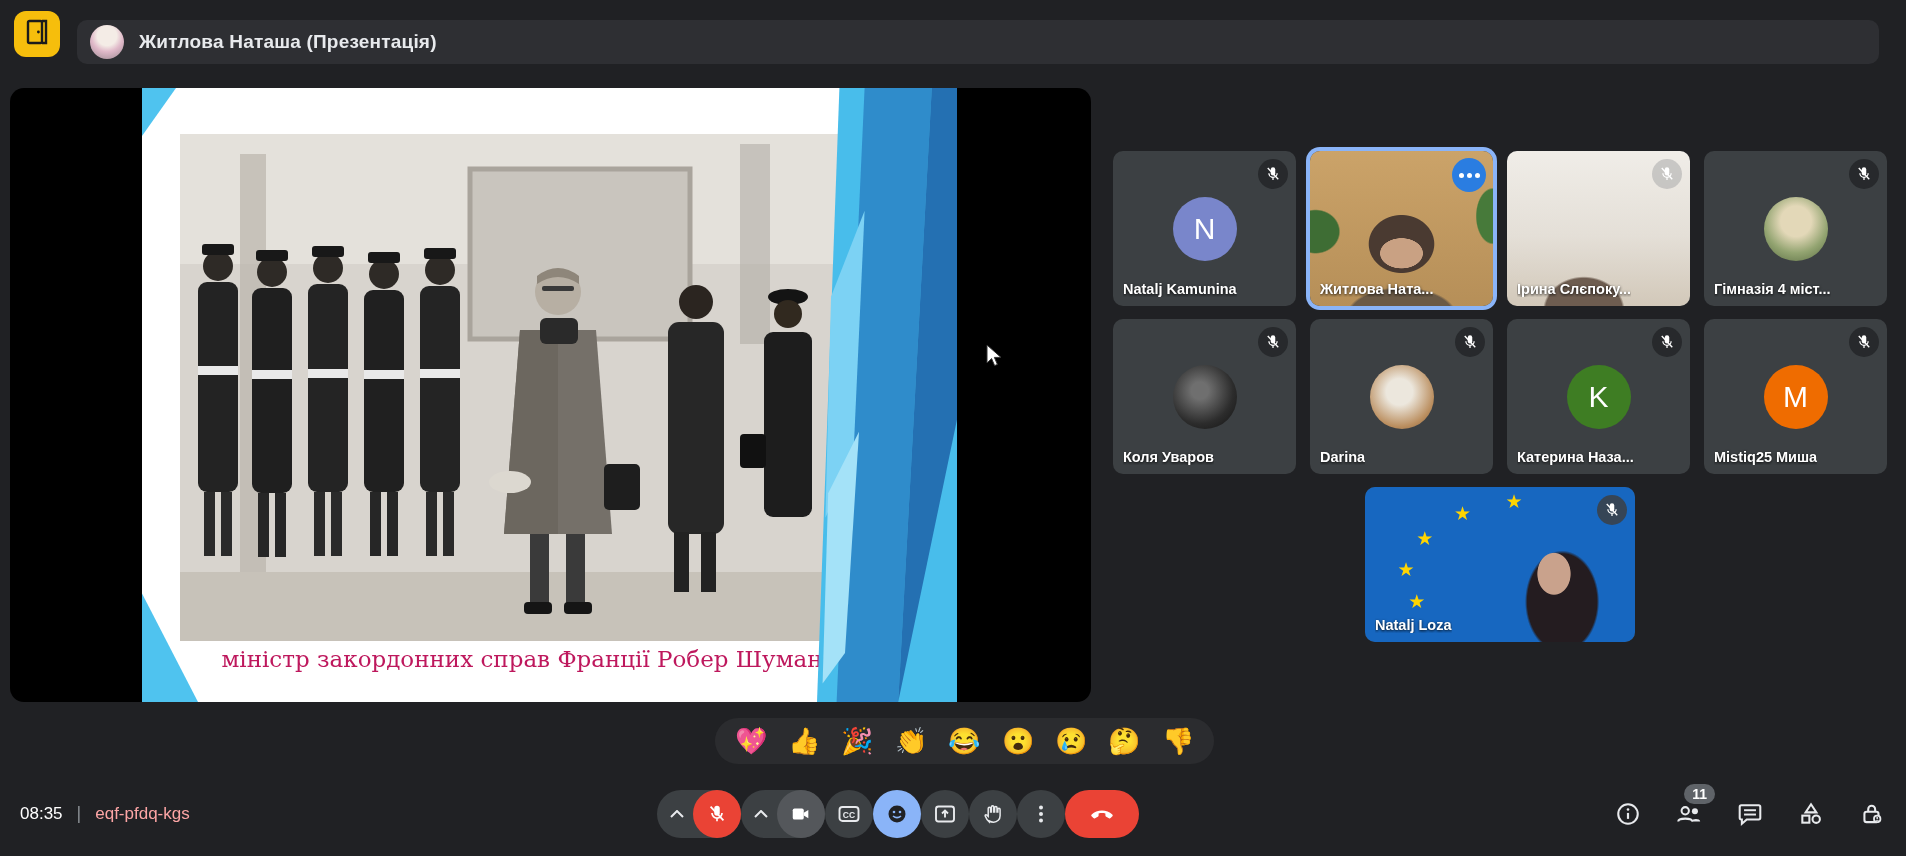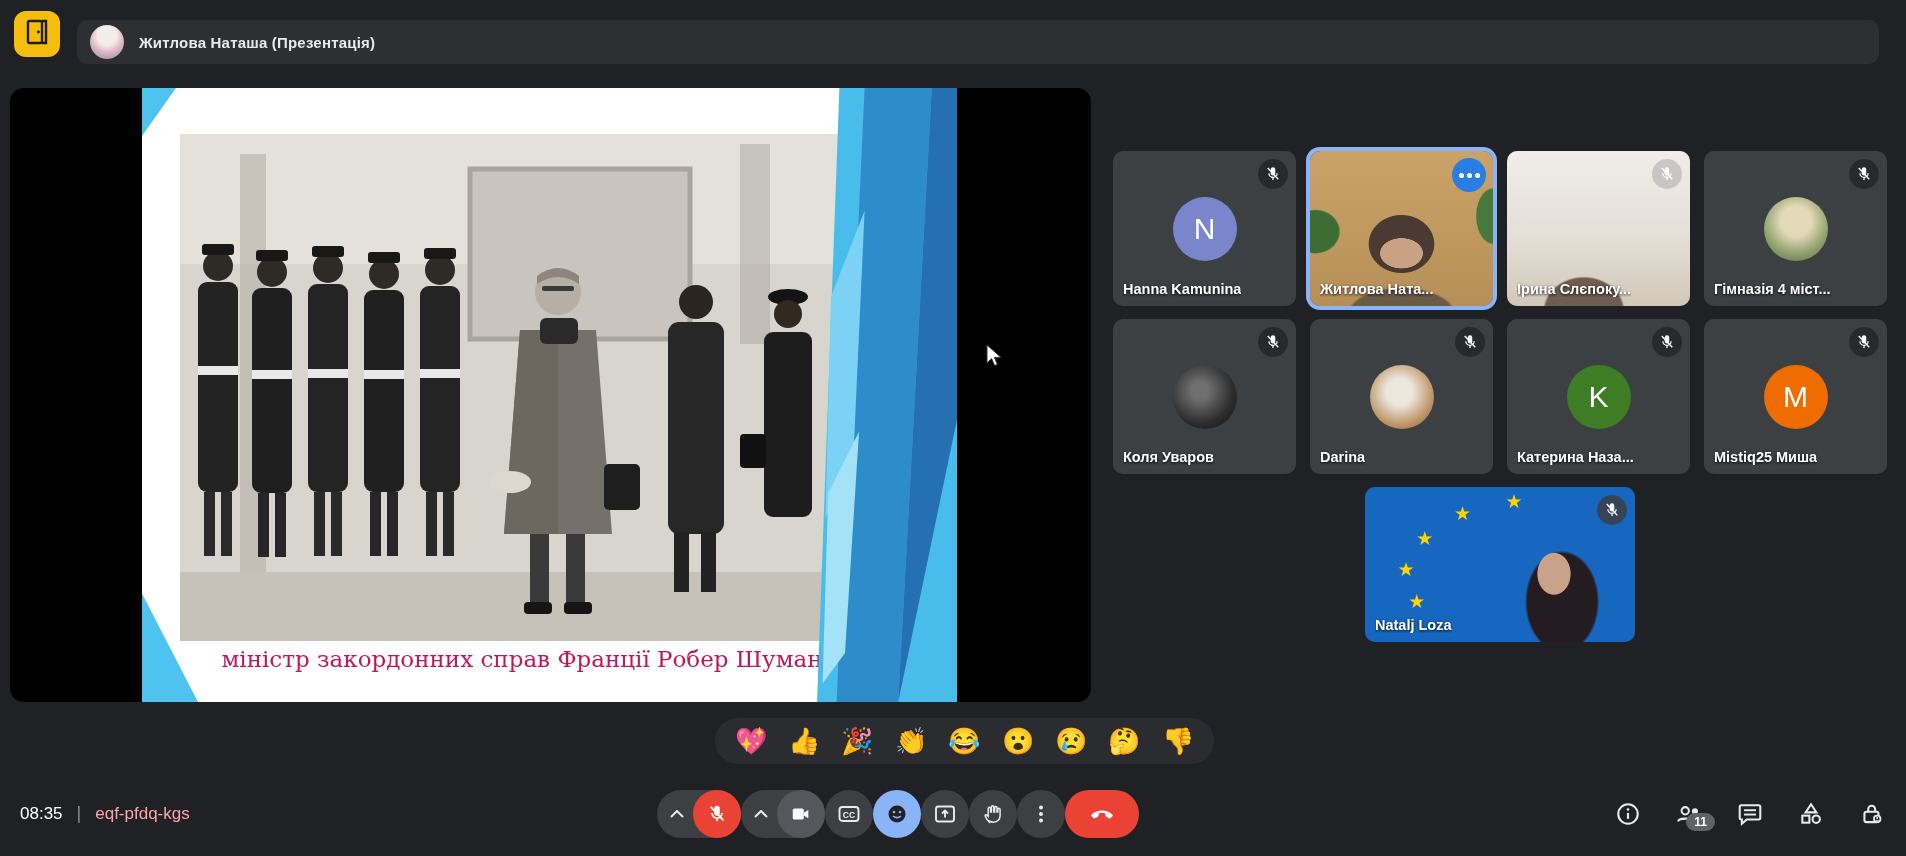--- a/index.html
+++ b/index.html
@@ -7,21 +7,21 @@
     width:1906px;height:856px;background:#202124;position:relative;overflow:hidden;
     font-family:"Liberation Sans", sans-serif; -webkit-font-smoothing:antialiased;
   }
   
   .leave-tile{position:absolute;left:14px;top:11px;width:46px;height:46px;border-radius:12px;
     background:#f6be0c;display:flex;align-items:center;justify-content:center;}
   .presenter-pill{position:absolute;left:77px;top:20px;width:1802px;height:44px;background:#2e2f33;
     border-radius:10px;display:flex;align-items:center;gap:15px;padding-left:13px;box-sizing:border-box;}
   .presenter-avatar{width:34px;height:34px;border-radius:50%;
     background:radial-gradient(circle at 50% 32%, #f4ece6 0 34%, #e0b9c9 55%, #98888f 100%);}
-  .presenter-label{color:#e8eaed;font-size:15px;font-weight:700;letter-spacing:.2px;}
+  .presenter-label{color:#e8eaed;font-size:19px;font-weight:700;letter-spacing:.2px;}
   
   .stage{position:absolute;left:10px;top:88px;width:1081px;height:614px;background:#000;
     border-radius:14px;overflow:hidden;}
   .slide{position:absolute;left:132px;top:0;width:815px;height:614px;background:#fff;}
   .photo{position:absolute;left:38px;top:46px;width:685px;height:507px;background:#d6d2cc;}
   .photo svg{display:block;}
   .caption{position:absolute;left:0;top:558px;width:760px;text-align:center;
     font-family:"DejaVu Serif", serif;font-size:23px;color:#be185d;}
   .deco{position:absolute;left:675px;top:0;width:140px;height:614px;}
   .deco div{position:absolute;inset:0;}
@@ -97,22 +97,22 @@
   .inner-red{background:#ea4335;}
   .inner-cam{background:#54575b;}
   .ctl{width:48px;height:48px;border-radius:50%;background:#3c4043;
     display:flex;align-items:center;justify-content:center;}
   .ctl.emoji-active{background:#8ab4f8;}
   .end-call{width:74px;height:48px;border-radius:26px;background:#ea4335;
     display:flex;align-items:center;justify-content:center;}
   
   .right-icons{position:absolute;right:20px;top:790px;height:48px;display:flex;gap:33px;align-items:center;}
   .ricon{position:relative;display:flex;align-items:center;justify-content:center;width:28px;height:48px;}
-  .count-badge{position:absolute;top:-6px;right:-12px;background:#5f6368;color:#fff;font-size:12px;
-    font-weight:700;border-radius:11px;padding:3px 8px;line-height:1;margin-top:29px;}
+  .count-badge{position:absolute;top:-6px;right:-12px;background:#5f6368;color:#fff;font-size:14px;
+    font-weight:700;border-radius:11px;padding:3px 8px;line-height:1;}
 </style>
 </head>
 <body>
 
 <div class="leave-tile">
   <span>
     <svg width="24" height="26" viewBox="0 0 24 26">
         <rect x="3" y="2" width="14" height="22" rx="1.5" fill="none" stroke="#1b1b1b" stroke-width="2.4"></rect>
         <path d="M17 2 h4 v22 h-4" fill="none" stroke="#1b1b1b" stroke-width="2.4"></path>
         <circle cx="13.4" cy="13" r="1.4" fill="#1b1b1b"></circle>
@@ -231,21 +231,21 @@
           <div class="avatar" style="background: rgb(121, 134, 203);">N</div>
         </div>
         <div class="mic-badge">
           <svg width="18" height="18" viewBox="0 0 24 24">
             <path d="M12 3a3 3 0 0 1 3 3v5a3 3 0 0 1-6 0V6a3 3 0 0 1 3-3z" fill="#fff"></path>
             <path d="M6.5 11a5.5 5.5 0 0 0 11 0" stroke="#fff" stroke-width="1.7" fill="none"></path>
             <path d="M12 16.5V20" stroke="#fff" stroke-width="1.7"></path>
             <line x1="5" y1="4" x2="19" y2="19" stroke="#fff" stroke-width="1.8"></line>
           </svg>
         </div>
-        <div class="tile-name">Hanna Kamunina</div>
+        <div class="tile-name">Natalj Kamunina</div>
       </div>
       <div class="tile active">
         <div class="tile-media vid-zhytlova"></div>
         <div class="menu-badge">
           <i></i>
           <i></i>
           <i></i>
         </div>
         <div class="tile-name">Житлова Ната...</div>
       </div>

